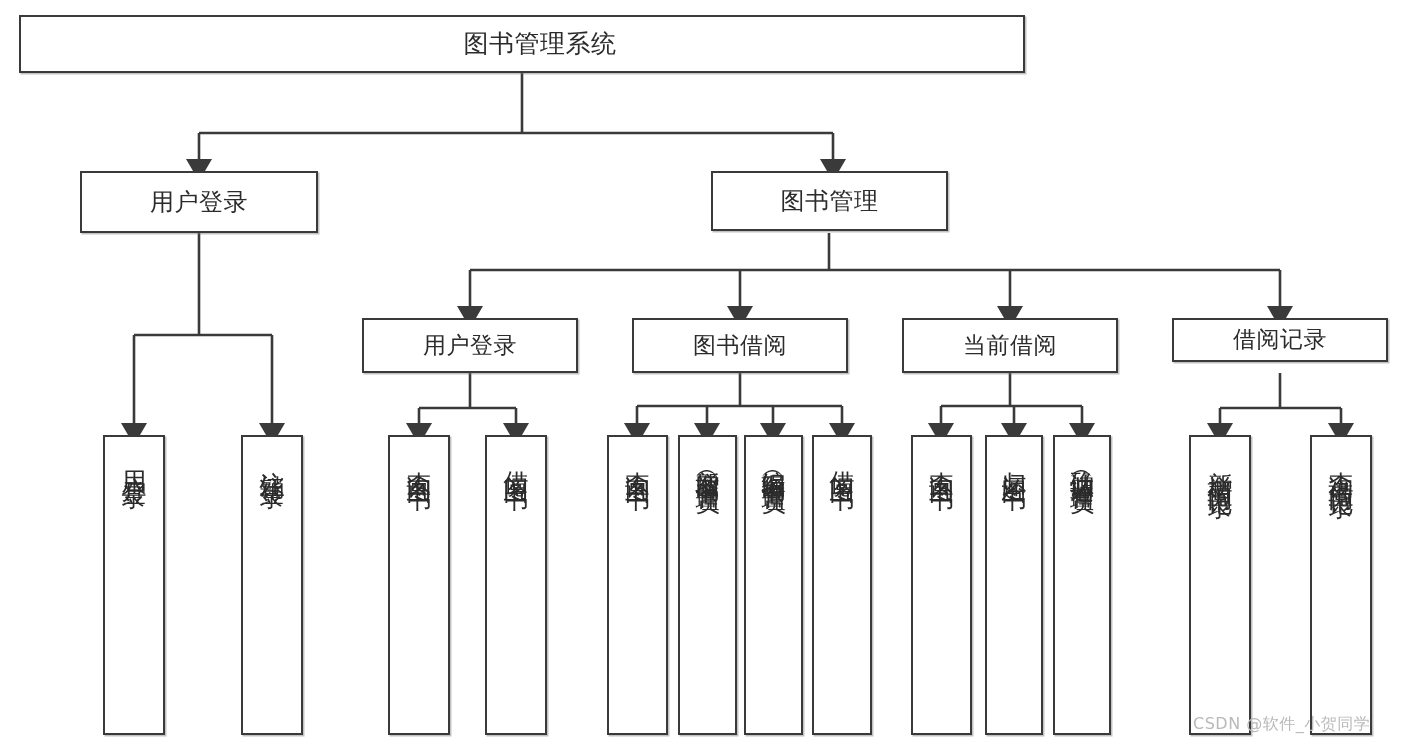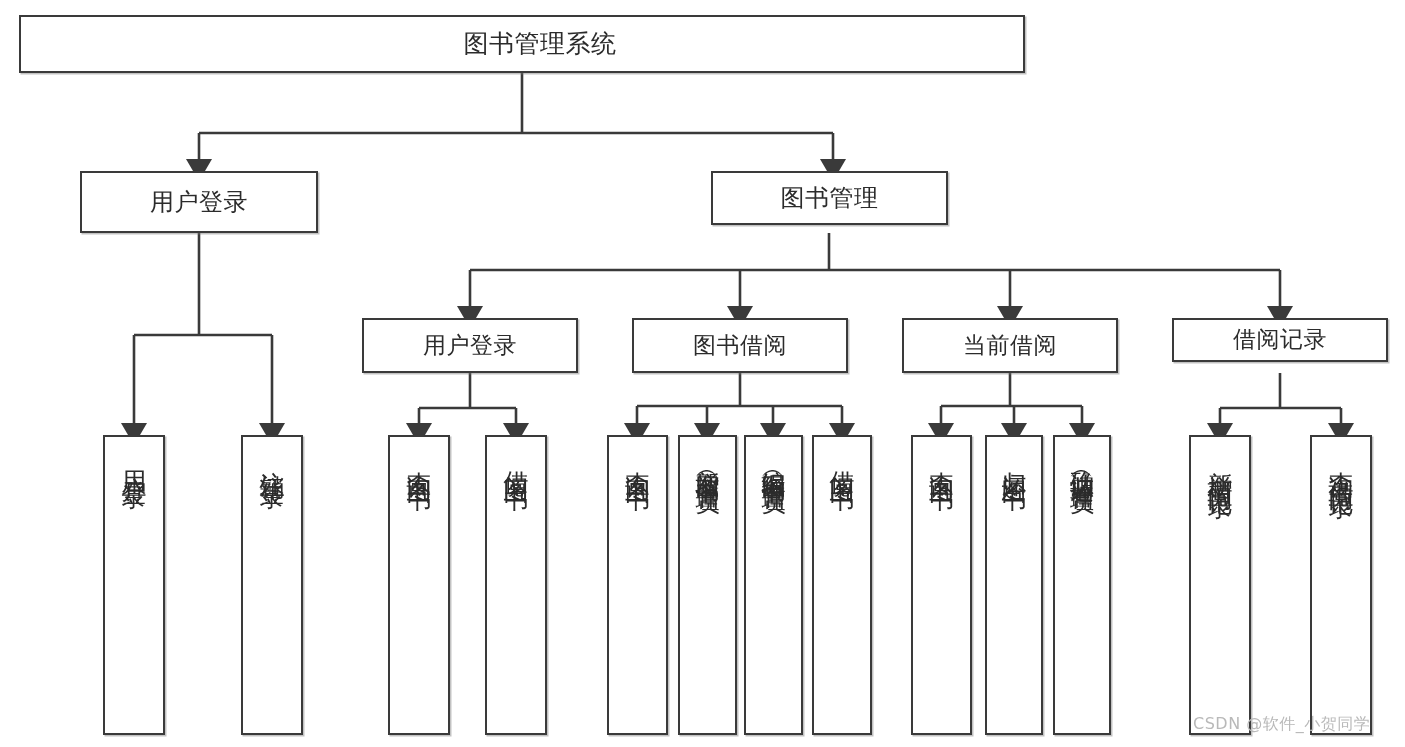--- a/index.html
+++ b/index.html
@@ -134,21 +134,21 @@
     </g>
   </svg>
 
   <div class="node horiz" style="left:19px; top:15px; width:1006px; height:58px;padding-left:36px;">
     <span class="node-label">图书管理系统</span>
   </div>
 
   <div class="node horiz horiz-l2" style="left:80px; top:171px; width:238px; height:62px;">
     <span class="node-label">用户登录</span>
   </div>
-  <div class="node horiz horiz-l2" style="left:711px; top:171px; width:237px; height:54px;">
+  <div class="node horiz horiz-l2" style="left:711px; top:171px; width:237px; height:60px;">
     <span class="node-label">图书管理</span>
   </div>
 
   <div class="node horiz horiz-l3" style="left:362px; top:318px; width:216px; height:55px;">
     <span class="node-label">用户登录</span>
   </div>
   <div class="node horiz horiz-l3" style="left:902px; top:318px; width:216px; height:55px;">
     <span class="node-label">当前借阅</span>
   </div>
   <div class="node horiz horiz-l3" style="left:632px; top:318px; width:216px; height:55px;">

